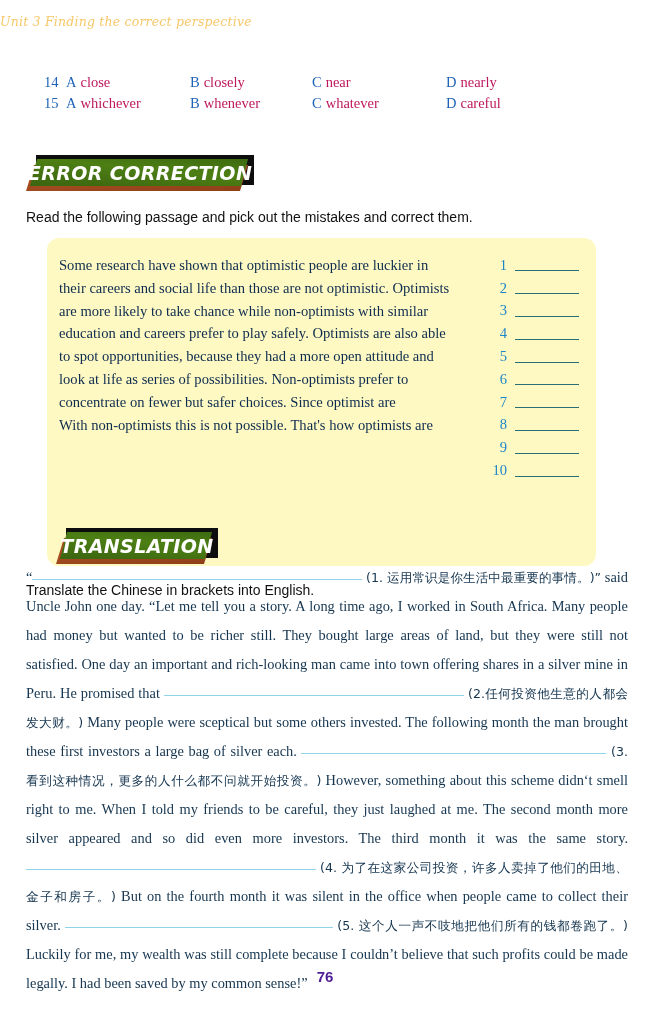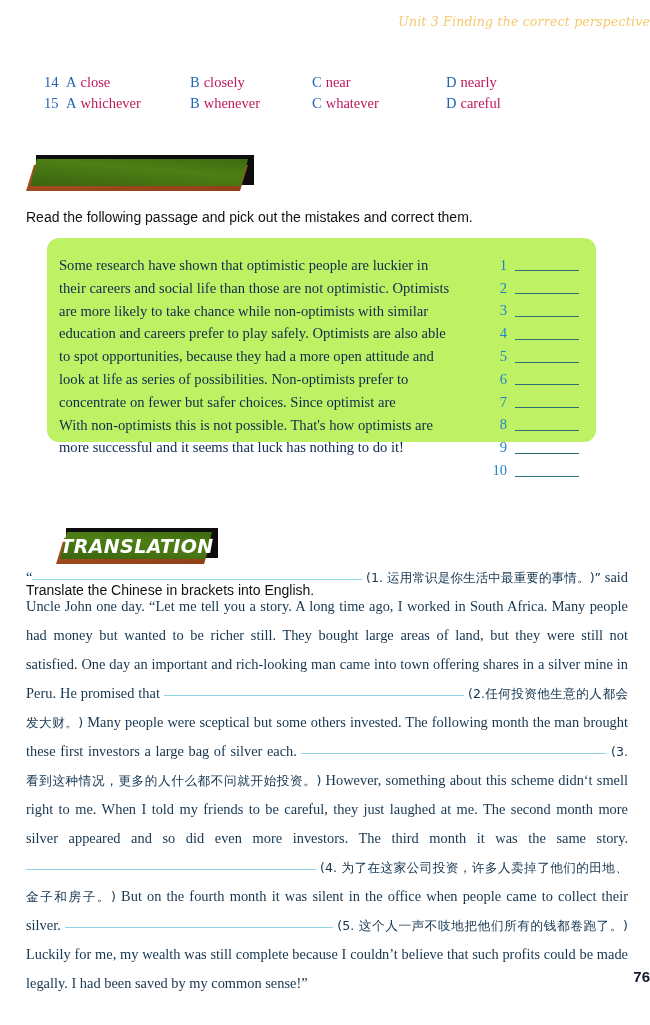--- a/index.html
+++ b/index.html
@@ -15,21 +15,21 @@
     font-family: "Liberation Serif", serif;
     color: #111111;
   }
 
   
   .running-head {
     position: absolute;
     top: 14px;
     left: 0;
     width: 650px;
-    text-align: right;
+    text-align: left;
     font-family: "DejaVu Serif", serif;
     font-style: italic;
     font-size: 12.5px;
     letter-spacing: 0.2px;
     color: #f6c86a;
   }
 
   
   .mc-block {
     position: absolute;
@@ -126,22 +126,22 @@
   }
   #instr-error { top: 209px; }
   #instr-translation { top: 582px; text-align: center; }
 
   
   .passage-box {
     position: absolute;
     top: 238px;
     left: 47px;
     width: 549px;
-    height: 204px;
-    background: #bef264;
+    height: 328px;
+    background: #fef9c3;
     border-radius: 12px;
   }
   .passage-inner {
     position: absolute;
     top: 16px;
     left: 12px;
     right: 10px;
     display: flex;
   }
   .passage-lines {
@@ -214,25 +214,25 @@
     left: 0;
     top: 985px;
     width: 650px;
     height: 0px;
   }
   .page-number {
     position: absolute;
     top: 968px;
     left: 0;
     width: 650px;
-    text-align: right;
+    text-align: center;
     font-family: "Liberation Sans", sans-serif;
     font-weight: bold;
     font-size: 15px;
-    color: #0f172a;
+    color: #4c1d95;
   }
 </style>
 </head>
 <body>
 
 <div class="running-head">Unit 3 Finding the correct perspective</div>
 
 <div class="mc-block">
 
   <div class="mc-row">
@@ -274,37 +274,37 @@
       <span class="mc-word">careful</span>
     </span>
   </div>
 
 </div>
 
 <div class="banner" id="banner-error">
   <div class="shadow"></div>
   <div class="brick"></div>
   <div class="green"></div>
+  <div class="btext">ERROR CORRECTION</div>
 </div>
 
 <div class="instruction" id="instr-error">Read the following passage and pick out the mistakes and correct them.</div>
 
 <div class="passage-box">
   <div class="passage-inner">
 
     <div class="passage-lines">
       <div class="pl">Some research have shown that optimistic people are luckier in</div>
       <div class="pl">their careers and social life than those are not optimistic. Optimists</div>
       <div class="pl">are more likely to take chance while non-optimists with similar</div>
       <div class="pl">education and careers prefer to play safely. Optimists are also able</div>
       <div class="pl">to spot opportunities, because they had a more open attitude and</div>
       <div class="pl">look at life as series of possibilities. Non-optimists prefer to</div>
       <div class="pl">concentrate on fewer but safer choices. Since optimist are</div>
       <div class="pl">With non-optimists this is not possible. That's how optimists are</div>
-      <div class="pl">more successful and it seems that luck has nothing to do it!</div>
     </div>
 
     <div class="answer-col">
       <div class="answer-row">
         <span class="answer-num">1</span>
         <span class="answer-blank"></span>
       </div>
       <div class="answer-row">
         <span class="answer-num">2</span>
         <span class="answer-blank"></span>

